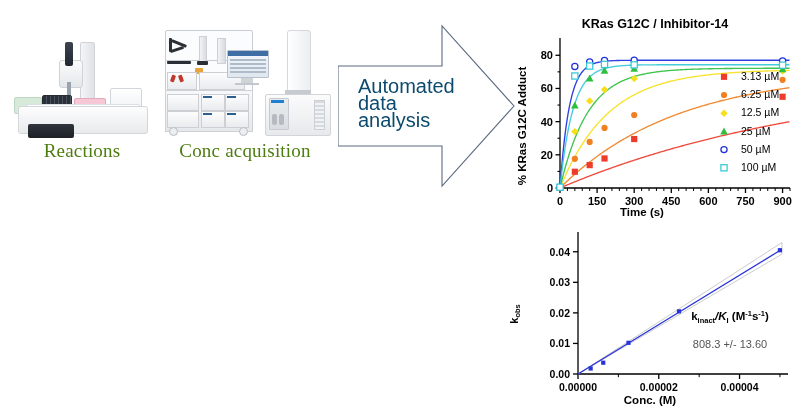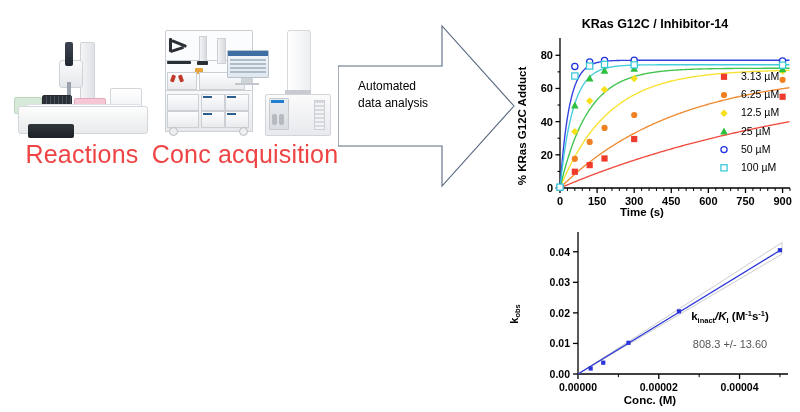--- a/index.html
+++ b/index.html
@@ -2,21 +2,21 @@
 <html><head>
 <meta charset="utf-8">
 <style>
   html,body{margin:0;padding:0;background:#ffffff;}
   body{width:800px;height:412px;position:relative;overflow:hidden;
        font-family:"Liberation Sans","DejaVu Sans",sans-serif;color:#1a1a1a;}
   .fig{position:absolute;inset:0;}
 
   
   .stage{position:absolute;text-align:center;}
-  .stage-label{font-size:25px;color:#ef4444;letter-spacing:.2px;white-space:nowrap;}
+  .stage-label{font-size:19px;color:#4d7c0f;letter-spacing:.2px;white-space:nowrap;font-family:Liberation Serif, serif;}
 
   #stage-reactions{left:2px;top:32px;width:160px;}
   #stage-acquisition{left:150px;top:28px;width:190px;}
 
   .instr-wrap{position:relative;margin:0 auto;}
 
   
   .lh{position:relative;width:140px;height:108px;margin:0 auto;}
   .lh .deck{position:absolute;left:6px;bottom:6px;width:128px;height:26px;
        background:linear-gradient(180deg,#fdfdfd,#e8eaec);border:1px solid #d3d6da;border-radius:3px;}
@@ -73,21 +73,21 @@
   .ms .door{position:absolute;left:4px;top:70px;width:18px;height:30px;
        background:linear-gradient(180deg,#e9ecef,#d9dde1);border:1px solid #c6cad0;border-radius:1px;}
   .ms .led{position:absolute;left:6px;top:72px;width:13px;height:3px;background:#1f7fd0;}
   .ms .knob{position:absolute;top:86px;width:5px;height:11px;background:#b6bbc1;border-radius:2px;}
   .ms .vent{position:absolute;right:4px;top:72px;width:9px;height:28px;
        background:repeating-linear-gradient(180deg,#d6d9dd 0 2px,#f2f3f5 2px 4px);border:1px solid #ccd0d4;}
 
   
   #arrow-block{position:absolute;left:338px;top:22px;width:180px;height:168px;}
   #arrow-text{position:absolute;left:358px;top:78px;width:104px;
-       font-size:12px;line-height:17px;color:#000000;text-align:left;}
+       font-size:20px;line-height:17px;color:#0c4a6e;text-align:left;}
 
   
   .chart{position:absolute;}
   #chart-kinetics{left:512px;top:16px;width:288px;height:205px;}
   #chart-linear{left:500px;top:214px;width:300px;height:198px;}
   .chart svg{display:block;}
 </style>
 </head>
 <body>
 

